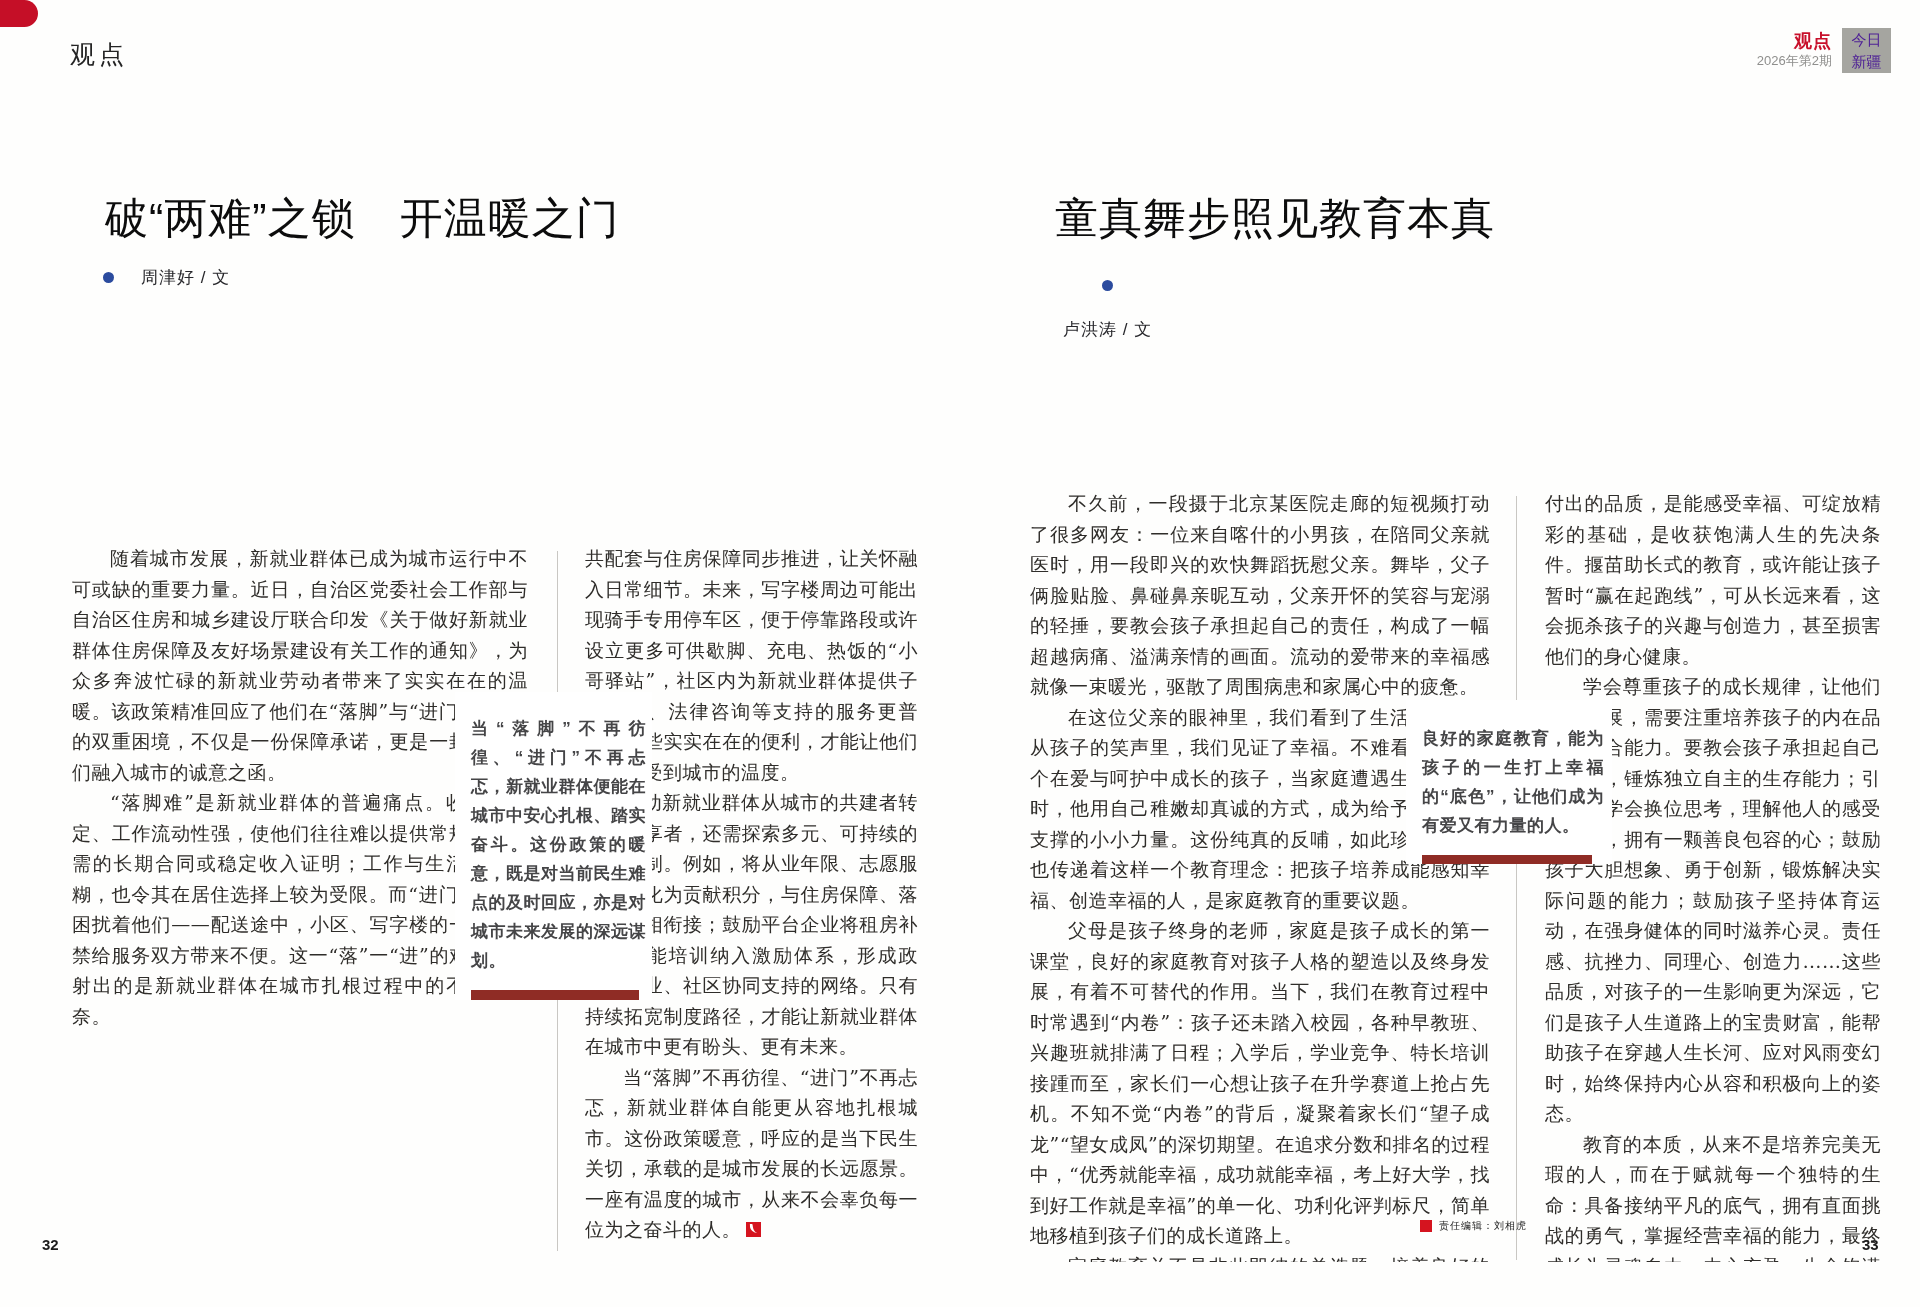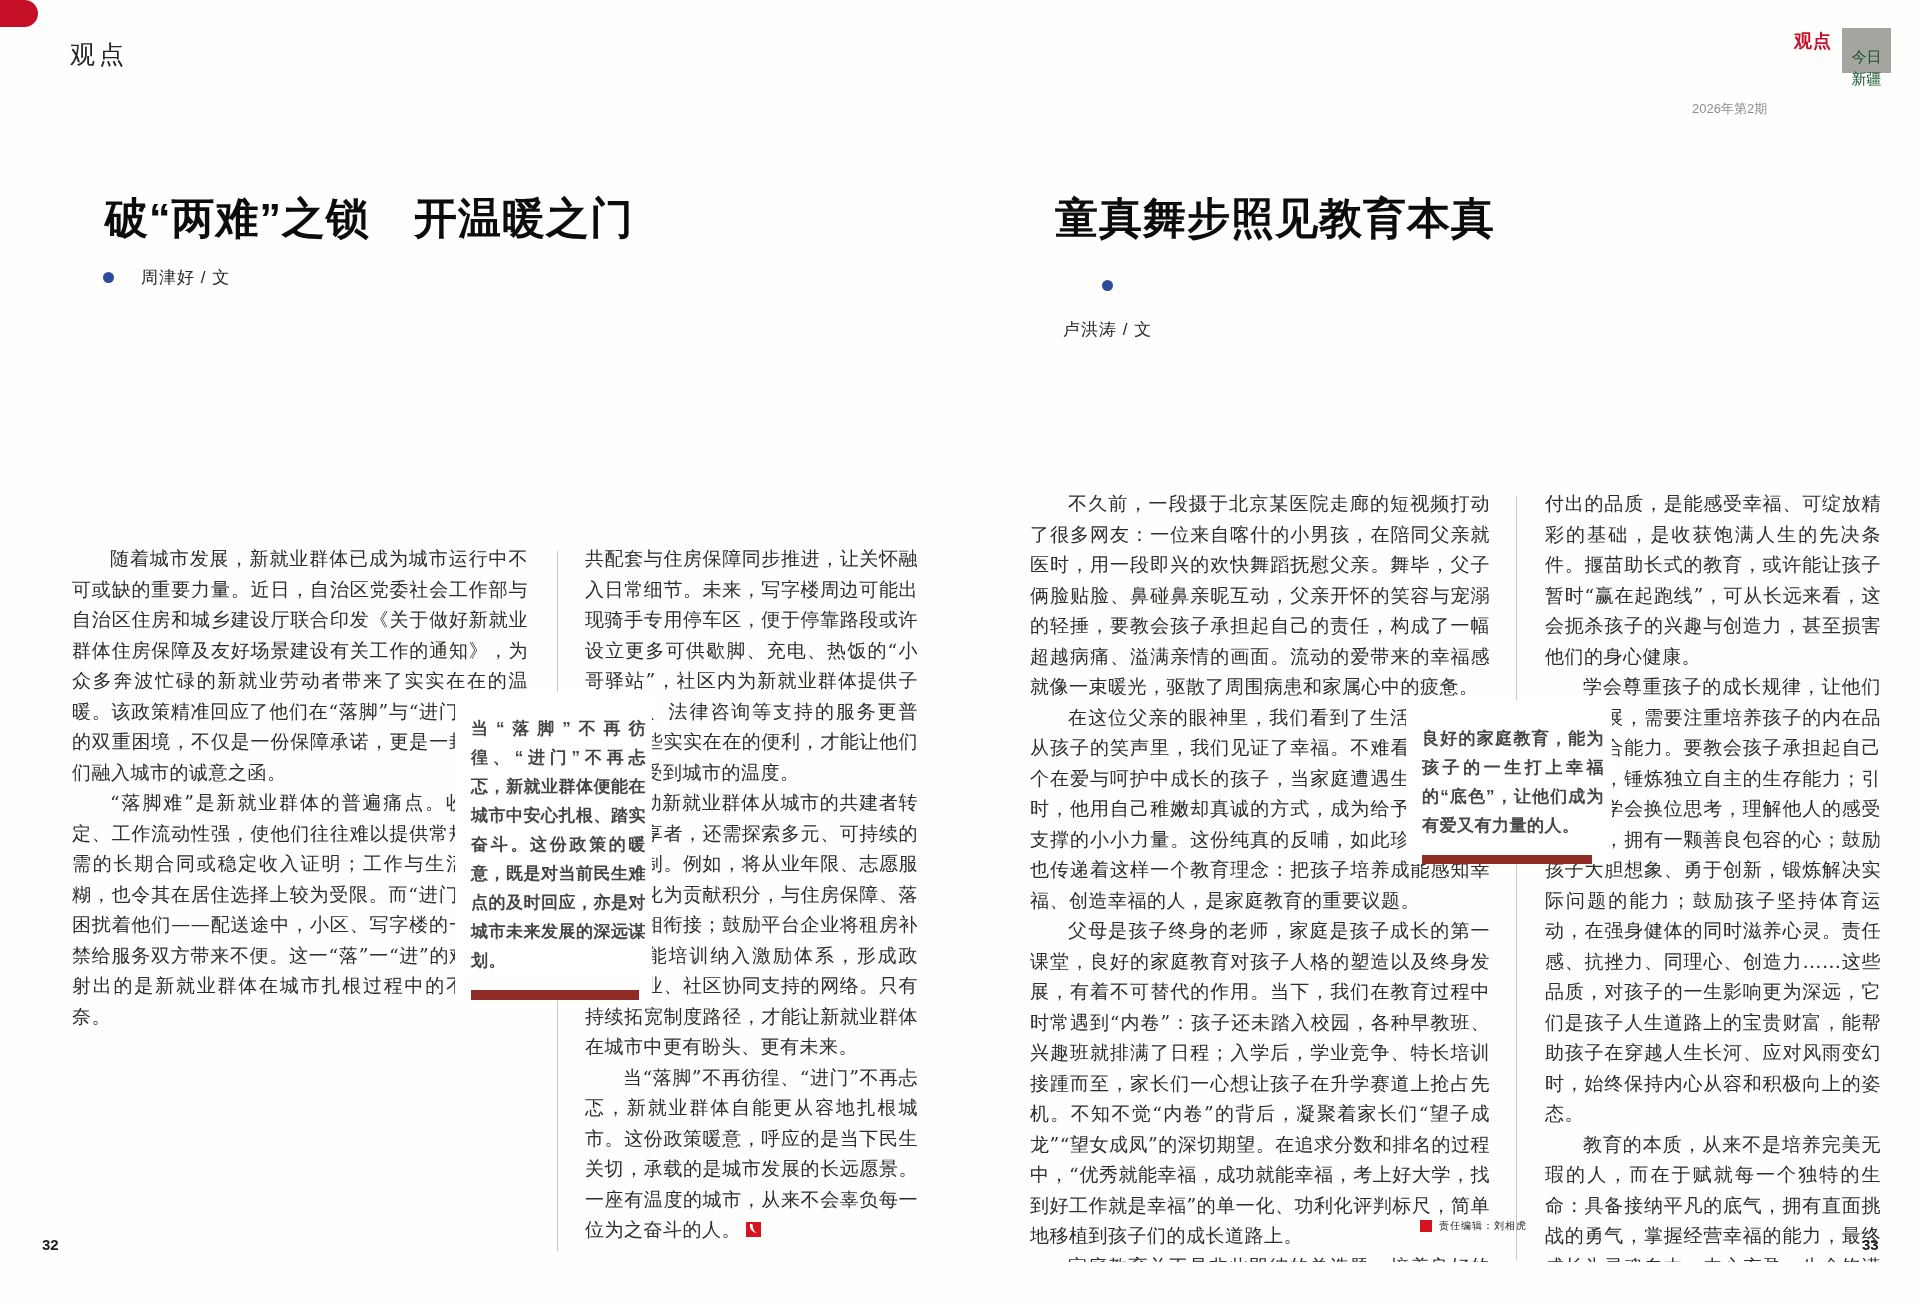--- a/index.html
+++ b/index.html
@@ -8,27 +8,27 @@
     position:relative; width:1920px; height:1307px; background:#fefefd;
     font-family:"Liberation Sans", sans-serif; overflow:hidden;
   }
   
   .red-pill { position:absolute; left:0; top:44; width:38px; height:27px;
     background:#c50f27; border-radius:0 14px 14px 0; }
   .section-label { position:absolute; left:70px; top:38px; font-size:25px;
     font-family:"DejaVu Serif","Liberation Serif",serif; color:#242424; letter-spacing:4px; }
   .mast-section { position:absolute; left:1712px; top:29px; width:120px; text-align:right;
     font-size:18px; font-weight:bold; color:#c8102b; letter-spacing:1px; }
-  .mast-issue { position:absolute; left:1692px; top:52px; width:140px; 
-    font-size:13px; color:#8f8f8d;margin-top:48px; }
+  .mast-issue { position:absolute; left:1692px; top:52px; width:140px; text-align:right;
+    font-size:13px; color:#8f8f8d; }
   .mast-logo { position:absolute; left:1842px; top:28px; width:49px; height:45px;
-    background:#a5a5a0; color:#14532d; text-align:center; font-size:15px; line-height:22px;
-    font-family:"DejaVu Serif","Liberation Serif",serif; padding-top:18px; }
+    background:#a5a5a0; color:#4c1d95; text-align:center; font-size:15px; line-height:22px;
+    font-family:"DejaVu Serif","Liberation Serif",serif; padding-top:1px; }
   
-  .article-title { position:absolute; font-size:43px; font-weight:700; color:#0c0c0c;
+  .article-title { position:absolute; font-size:43px; font-weight:400; color:#0c0c0c;
     letter-spacing:1px; white-space:nowrap; font-family:"Liberation Sans",sans-serif; }
   .author-row { position:absolute; display:flex; align-items:center; gap:27px; }
   .author-dot { width:11px; height:11px; border-radius:50%; background:#2b4b9e; }
   .author-name { font-size:17px; color:#27272b; letter-spacing:1px; }
   
   .body-col { position:absolute; font-family:"DejaVu Serif","Liberation Serif",serif;
     font-size:19px; line-height:30.5px; color:#2f2d2a; text-align:justify;
     letter-spacing:0.5px; overflow:hidden; }
   .body-col p { text-indent:2em; }
   .body-col p.cont { text-indent:0; }

